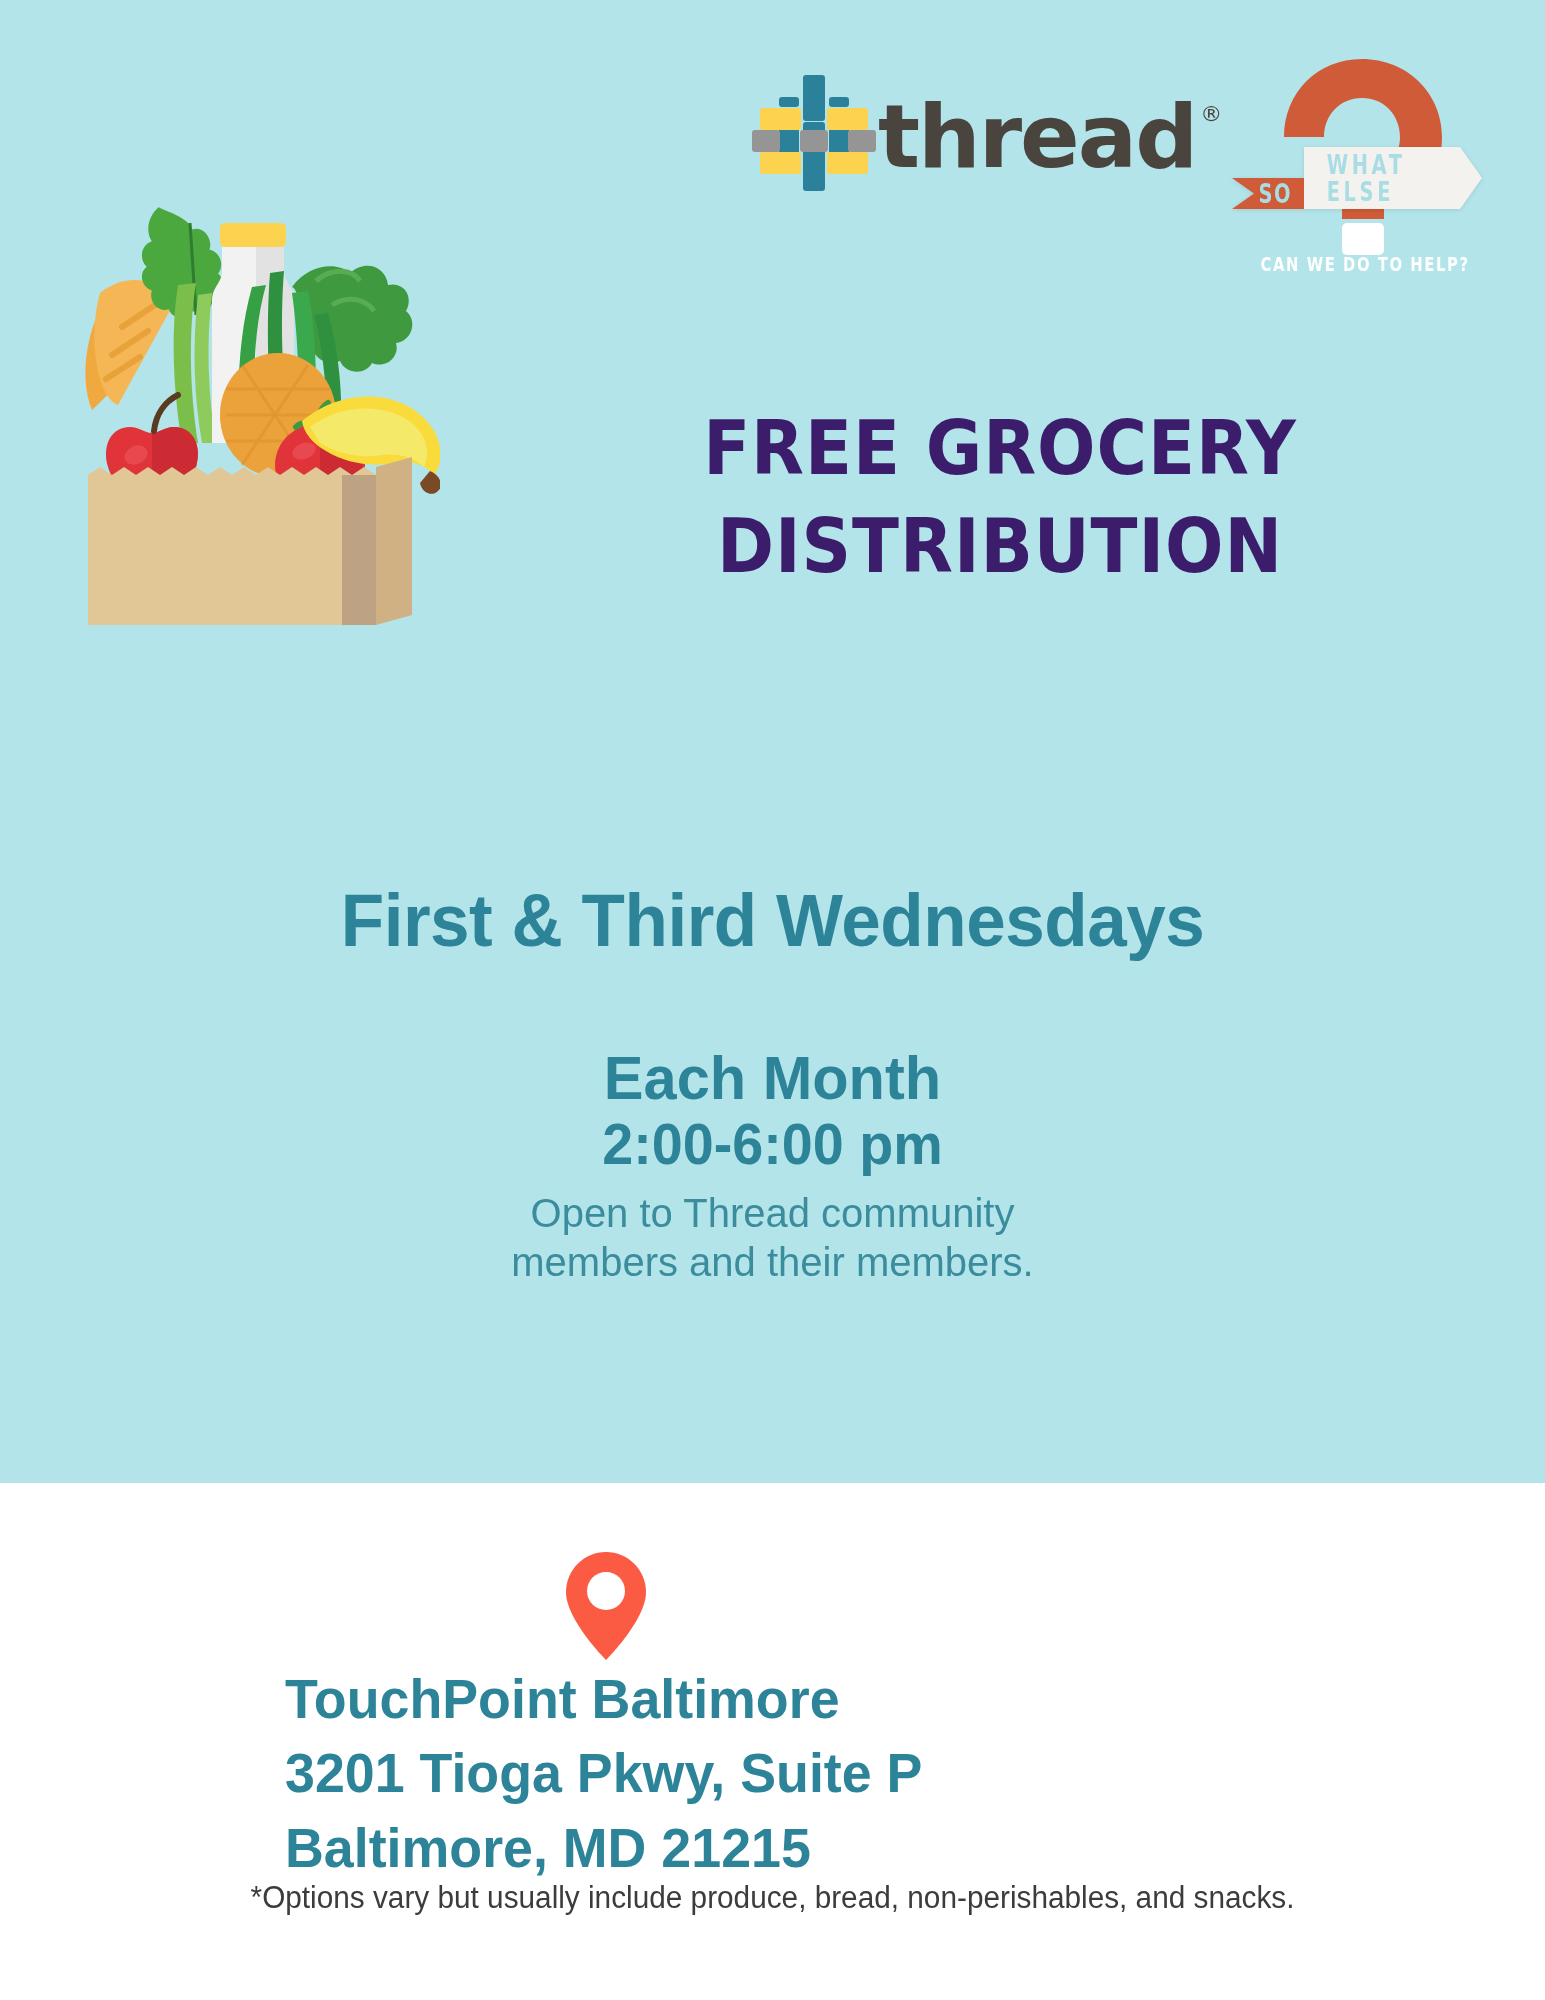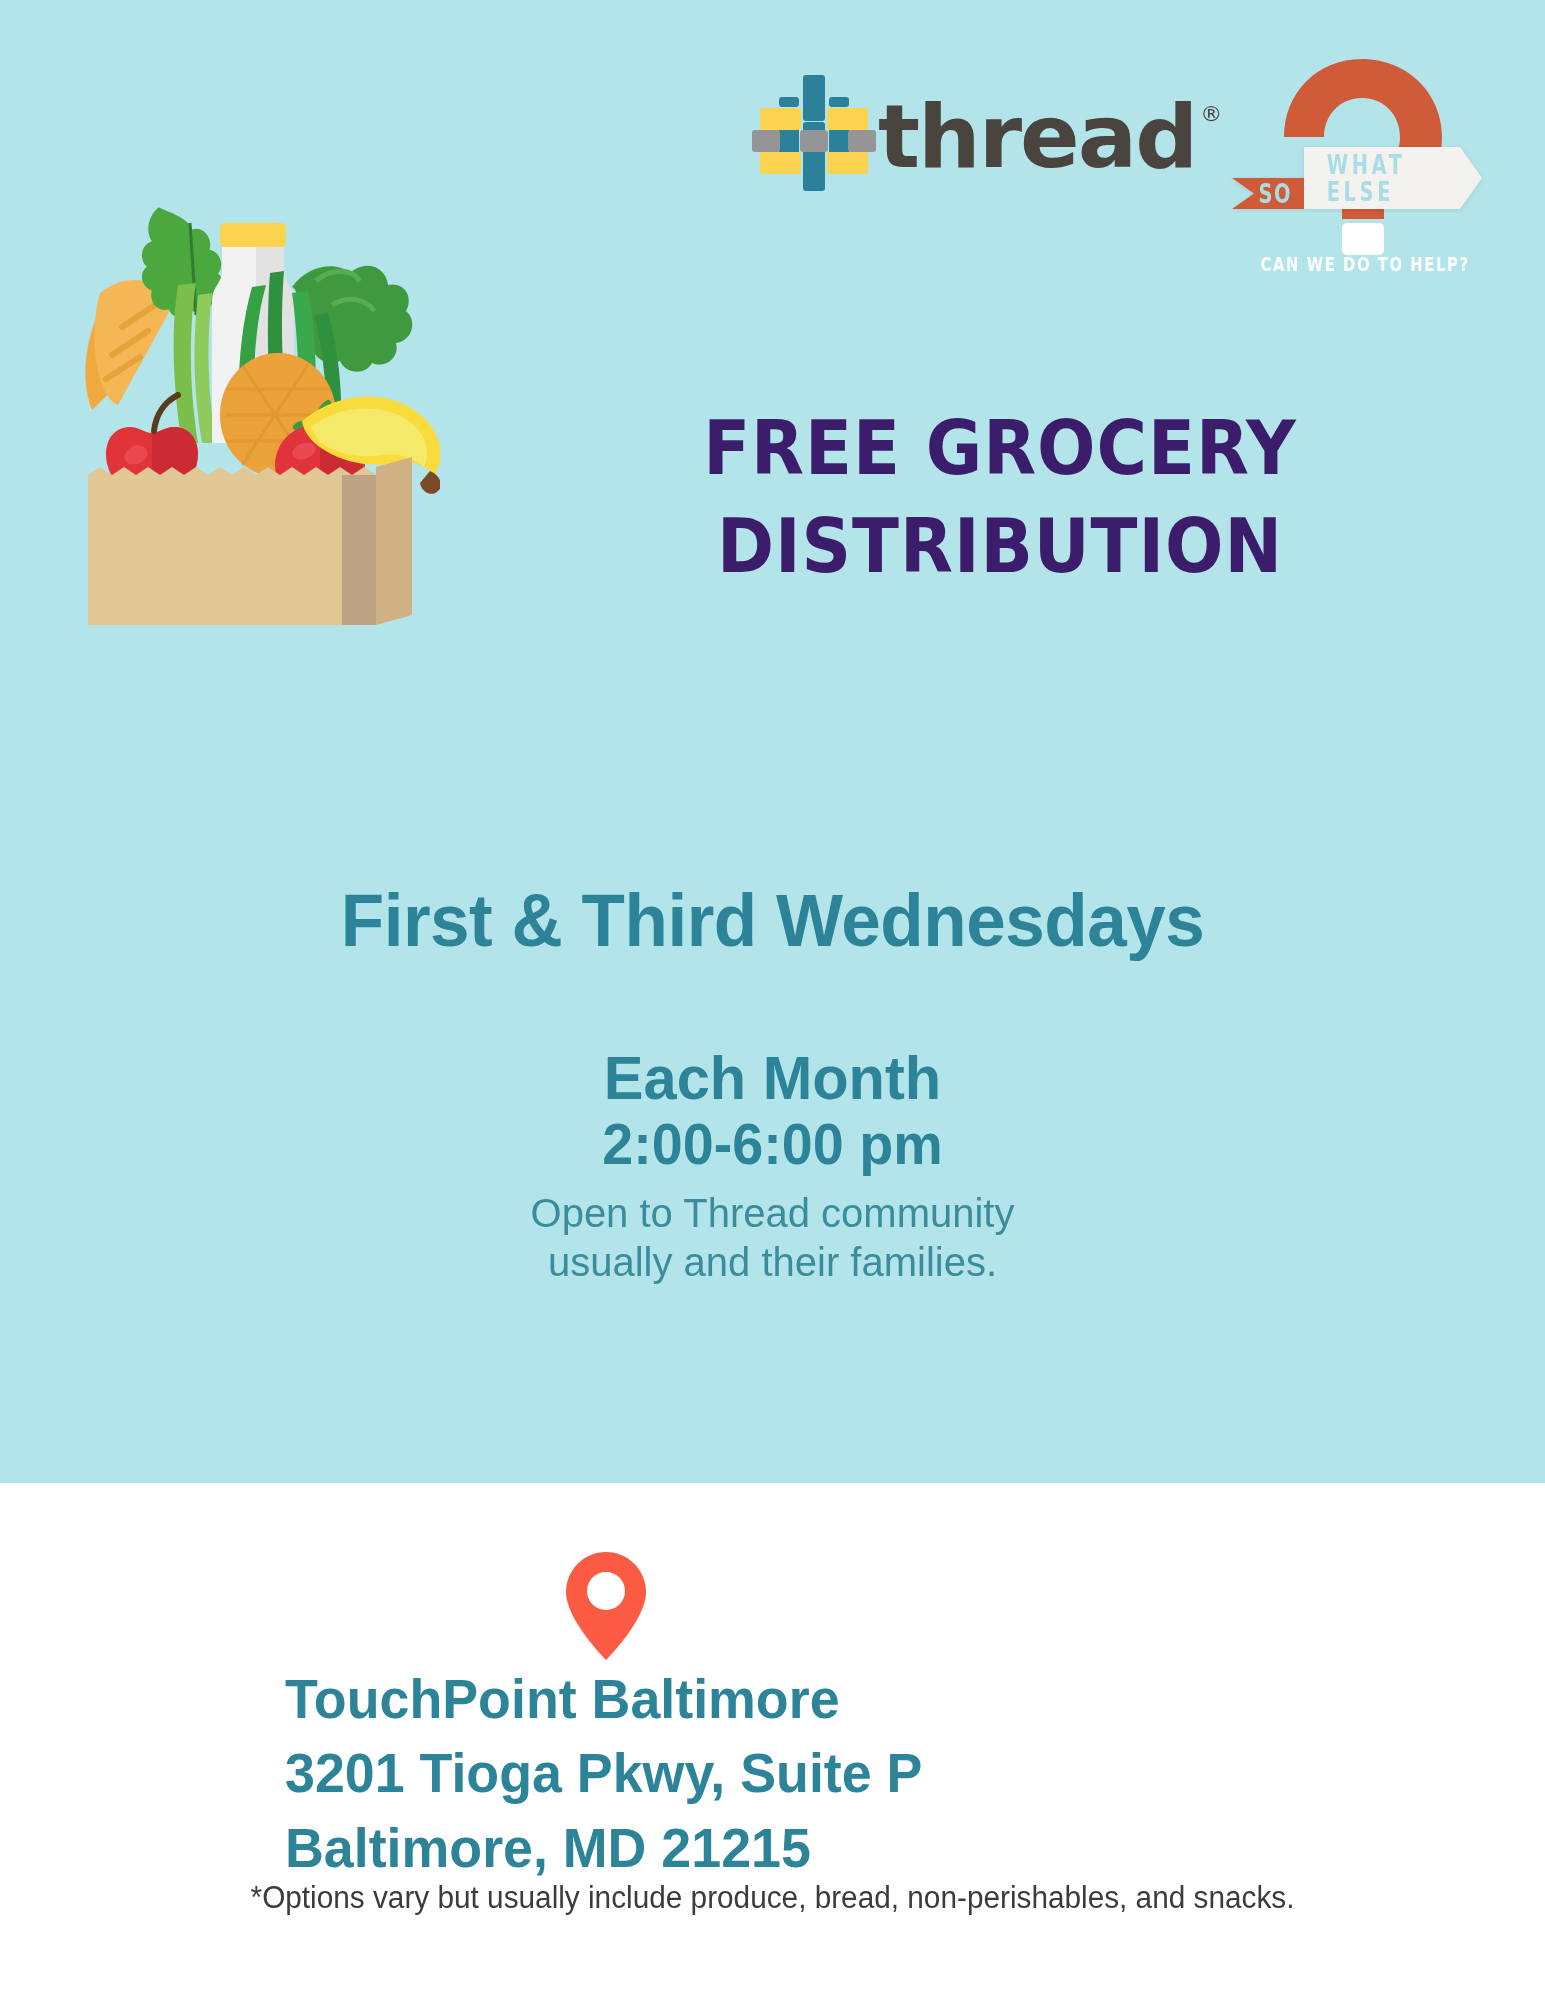--- a/index.html
+++ b/index.html
@@ -384,21 +384,21 @@
     <div>FREE GROCERY</div>
     <div>DISTRIBUTION</div>
   </div>
 
   <div class="schedule">
     <div class="sched-days">First &amp; Third Wednesdays</div>
     <div class="sched-month">Each Month</div>
     <div class="sched-time">2:00-6:00 pm</div>
     <div class="sched-note">
       <div>Open to Thread community</div>
-      <div>usually and their families.</div>
+      <div>members and their members.</div>
     </div>
   </div>
 
   <div class="address-block">
     <svg class="pin-icon" viewBox="0 0 84 112">
       <path d="M42 2 C20 2 2 20 2 42 C2 70 42 110 42 110 C42 110 82 70 82 42 C82 20 64 2 42 2 Z" fill="#fc5b43"></path>
       <circle cx="42" cy="41" r="19" fill="#ffffff"></circle>
     </svg>
     <div class="address-lines">
       <div>TouchPoint Baltimore</div>

